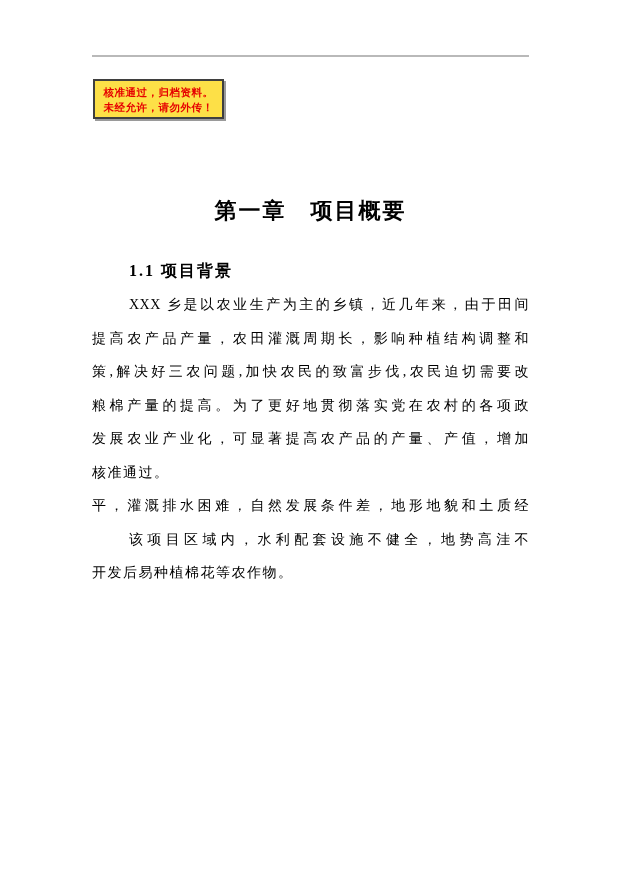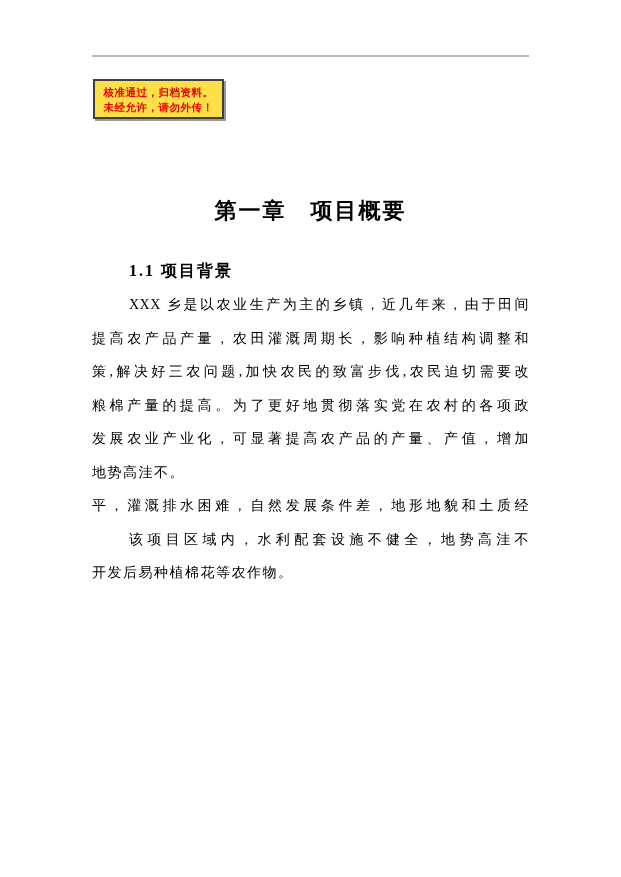--- a/index.html
+++ b/index.html
@@ -105,21 +105,21 @@
     <h1 class="doc-title">第一章　项目概要</h1>
 
     <h2 class="section-heading first">1.1 项目背景</h2>
 
     <div class="para">
       <div class="line indent">XXX 乡是以农业生产为主的乡镇，近几年来，由于田间</div>
       <div class="line">提高农产品产量，农田灌溉周期长，影响种植结构调整和</div>
       <div class="line">策,解决好三农问题,加快农民的致富步伐,农民迫切需要改</div>
       <div class="line">粮棉产量的提高。为了更好地贯彻落实党在农村的各项政</div>
       <div class="line">发展农业产业化，可显著提高农产品的产量、产值，增加</div>
-      <div class="line last">地势高洼不。</div>
+      <div class="line last">核准通过。</div>
     </div>
 
     <div class="para">
       <div class="line">平，灌溉排水困难，自然发展条件差，地形地貌和土质经</div>
       <div class="line indent">该项目区域内，水利配套设施不健全，地势高洼不</div>
       <div class="line last">开发后易种植棉花等农作物。</div>
     </div>
 
   </div>
 </div>

